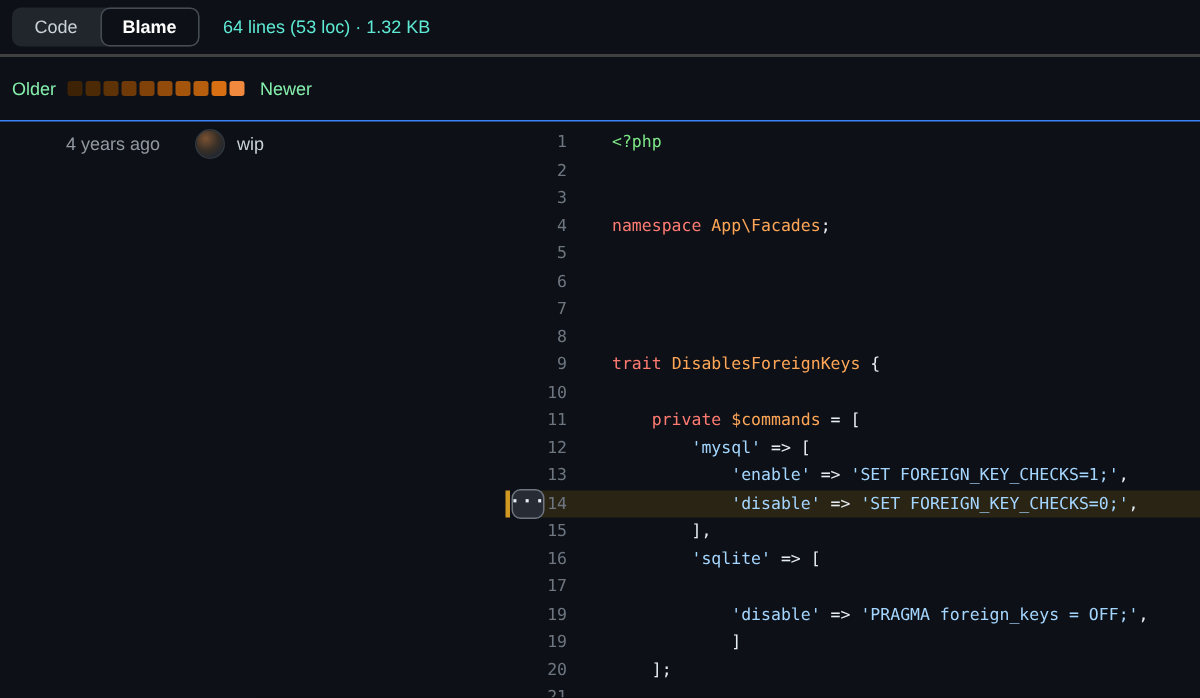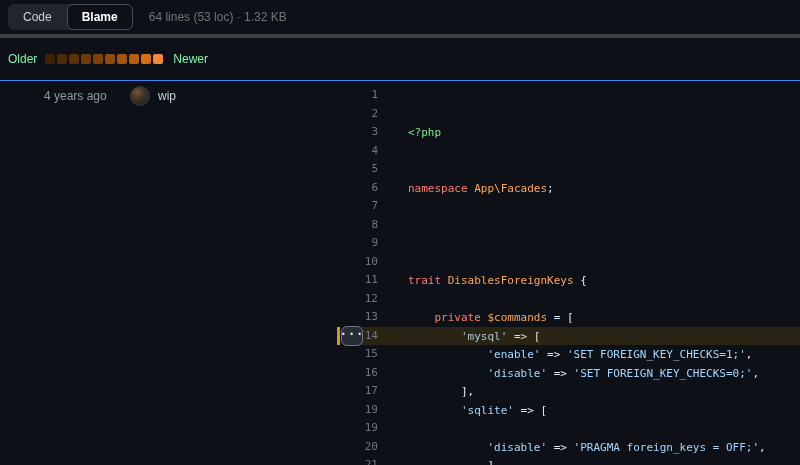--- a/index.html
+++ b/index.html
@@ -1,46 +1,46 @@
 <!DOCTYPE html>
 <html><head>
 <meta charset="utf-8">
 <style>
   * { margin:0; padding:0; box-sizing:border-box; }
   html,body { background:#0d1117; }
   body { font-family:"Liberation Sans", sans-serif; }
   .page { width:800px; height:465px; background:#0d1117; overflow:hidden; position:relative; color:#e6edf3; }
 
   
-  .topbar { display:flex; align-items:center; gap:16px; height:38px; padding:0 8px; border-bottom:4px solid #404040; }
+  .topbar { display:flex; align-items:center; gap:16px; height:38px; padding:0 8px; border-bottom:2px solid #404040; }
   .seg { display:flex; background:#21262d; border-radius:6px; }
   .seg-btn { font-family:inherit; font-size:12px; padding:5px 14px; border-radius:6px; color:#c9d1d9; background:transparent; border:1px solid transparent; cursor:pointer; }
   .seg-btn.active { background:#0d1117; border-color:#464c55; color:#ffffff; font-weight:700; }
-  .file-info { font-size:12px; color:#737373; }
+  .file-info { font-size:12px; color:#5eead4; }
 
   
   .legend-bar { display:flex; align-items:center; height:43px; padding:0 8px; border-bottom:1px solid #3b82f6; font-size:12px; color:#86efac; }
   .heat-scale { display:flex; margin:0 8px; }
   .heat { width:10px; height:10px; border-radius:2px; display:inline-block; margin-right:2px; }
 
   
   .content { display:flex; height:384px; }
   .blame-col { width:345px; flex:none; padding-top:5px;padding-left:32px; }
   .blame-entry { display:flex; align-items:center; height:19px; padding:0 12px; font-size:12px; }
   .age { color:#9198a1; width:80px; }
   .avatar { width:20px; height:20px; border-radius:50%; flex:none; margin:0 8px 0 6px;
             background:radial-gradient(circle at 35% 30%, #7a5233 0%, #3a3026 45%, #23272e 75%);
             border:1px solid #30363d; cursor:pointer; }
   .msg { color:#c9d1d9; cursor:pointer; }
 
   .code-col { flex:1; padding-top:5px; position:relative; }
   .code-row { display:flex; height:18.5px; line-height:18.5px; position:relative;
               font-family:"DejaVu Sans Mono", monospace; font-size:11px; }
   .ln { width:33px; text-align:right; color:#6e7681; flex:none; cursor:pointer; }
-  .codetxt { white-space:pre; padding-left:30px;margin-top:38px; }
+  .codetxt { white-space:pre; padding-left:30px; }
   .code-row.hl { background:rgba(187,128,9,0.17); }
   .code-row.hl::before { content:""; position:absolute; left:-8px; top:0; width:3px; height:100%; background:#d29922; }
   .hunk-btn { position:absolute; left:-4px; top:-1px; width:22px; height:20px; z-index:3;
               background:#272b33; border:1px solid #6e7681; border-radius:6px; color:#e6edf3;
               font-family:inherit; font-size:12px; font-weight:700; letter-spacing:1px;
               display:flex; align-items:center; justify-content:center; padding-bottom:3px; cursor:pointer; }
 
   
   .tk-p { color:#e6edf3; }
   .tk-k { color:#ff7b72; }

